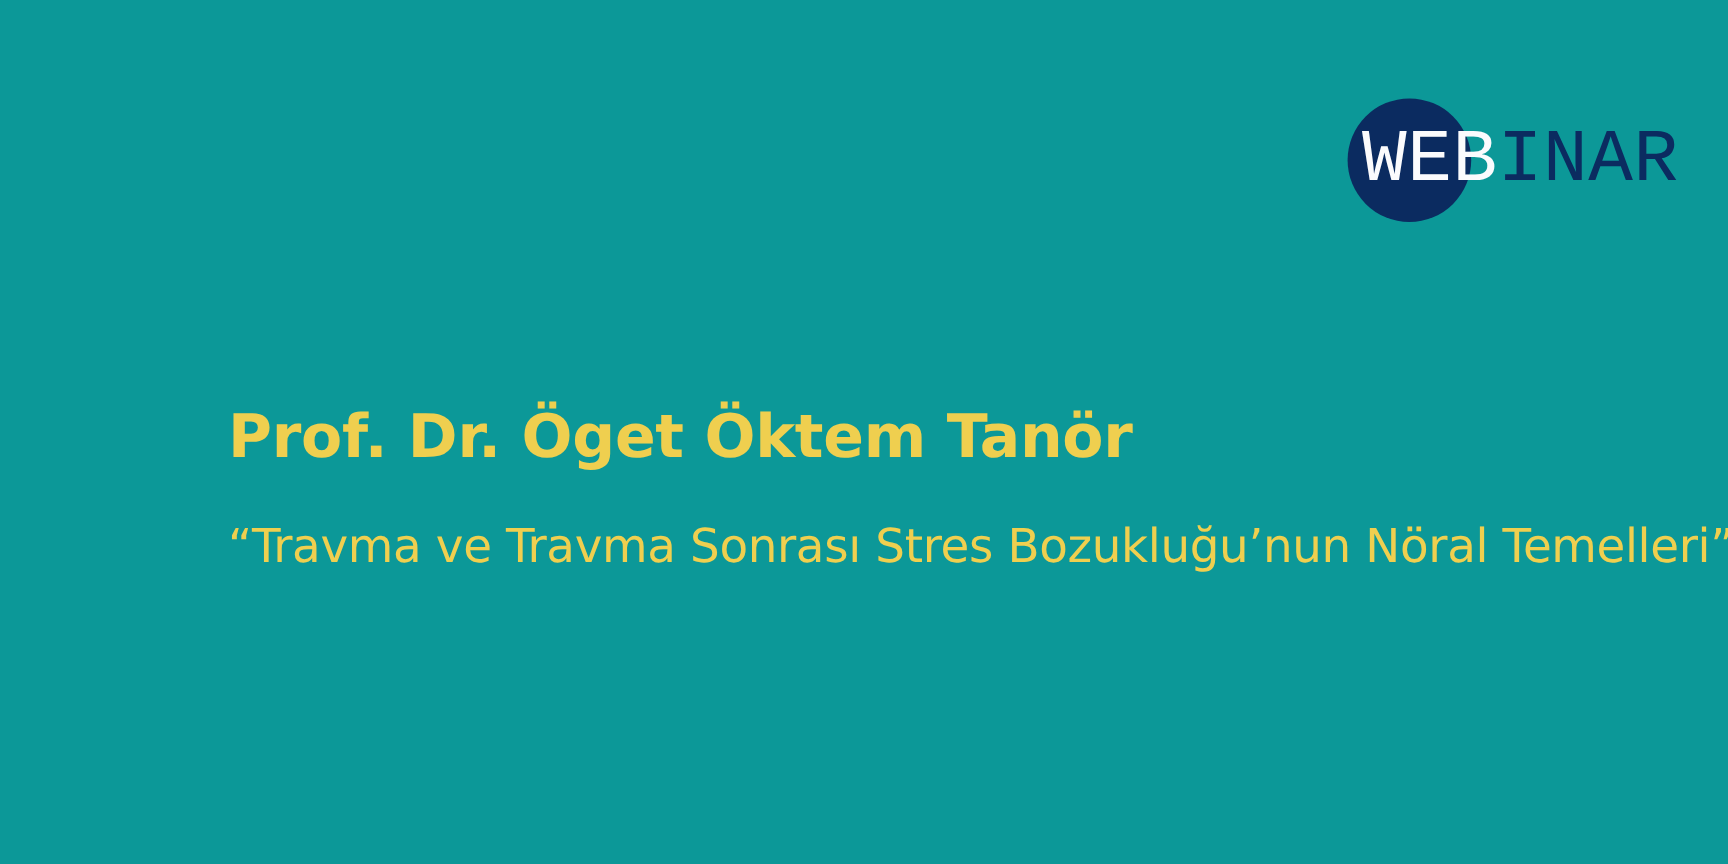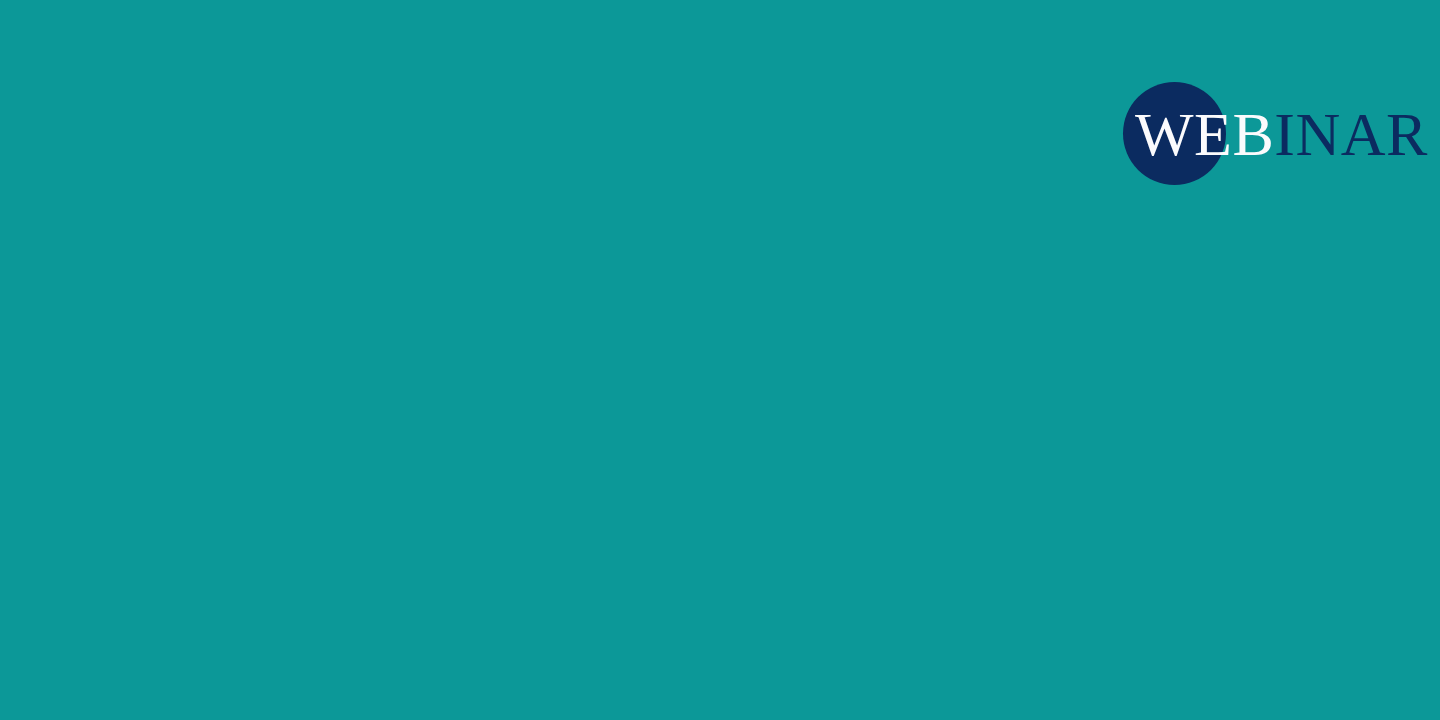--- a/index.html
+++ b/index.html
@@ -39,21 +39,21 @@
     border-radius: 50%;
     background: #0B2B60;
   }
 
   #logo-wordmark {
     position: absolute;
     left: 12px;
     top: 50%;
     transform: translateY(-50%);
     white-space: nowrap;
-    font-family: Liberation Serif, serif;
+    font-family: Liberation Mono, monospace;
     font-size: 62px;
     font-weight: 300;
     letter-spacing: 0.5px;
     line-height: 1;
   }
 
   #logo-web {
     color: #FBFBFD;
   }
 
@@ -97,14 +97,18 @@
 
 <div id="slide">
 
   <div id="webinar-logo">
     <div id="logo-circle"></div>
     <div id="logo-wordmark">
       <span id="logo-web">WEB</span><span id="logo-inar">INAR</span>
     </div>
   </div>
 
+  <div id="text-block">
+    <h1 id="speaker-name">Prof. Dr. Öget Öktem Tanör</h1>
+    <p id="talk-title">“Travma ve Travma Sonrası Stres Bozukluğu’nun Nöral Temelleri”</p>
+  </div>
 
 </div>
 
 </body></html>

